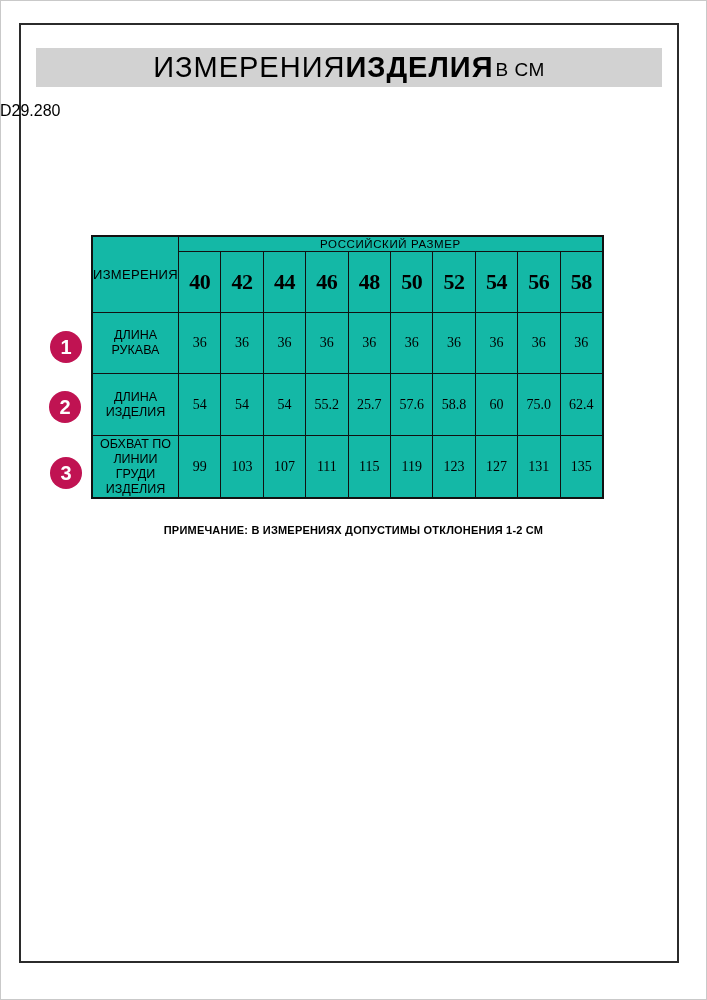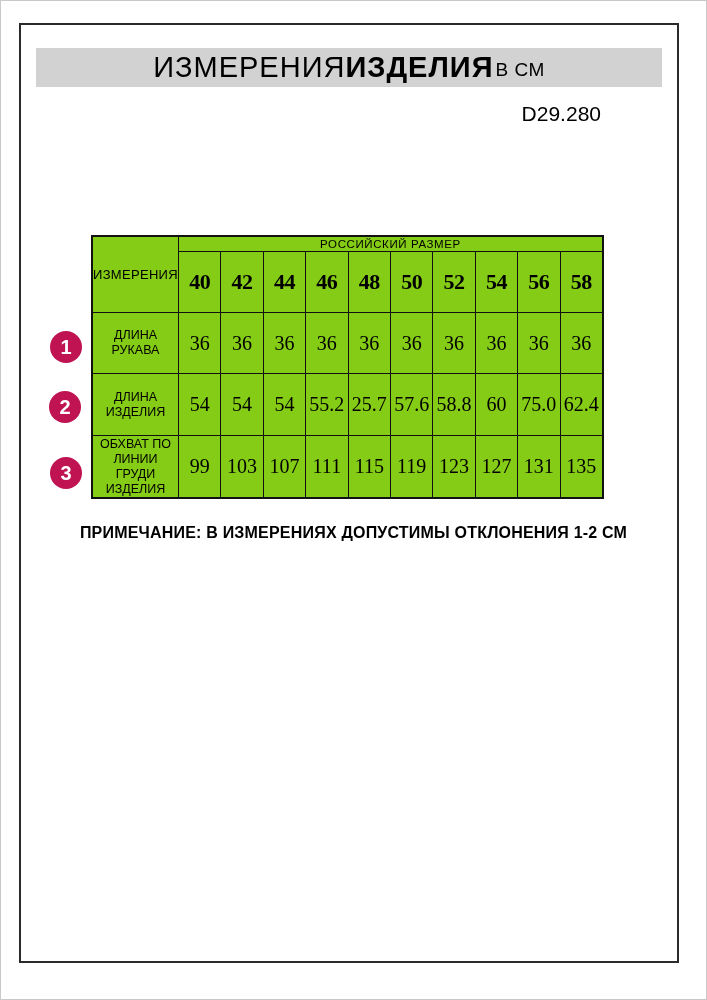--- a/index.html
+++ b/index.html
@@ -52,22 +52,22 @@
     font-weight: 400;
     letter-spacing: 0.5px;
     margin-left: 2px;
     padding-top: 4px;
   }
   .product-code {
     position: absolute;
     left: 0;
     top: 102px;
     width: 601px;
-    text-align: right;
-    font-size: 21px;
+    text-align: left;
+    font-size: 16px;
     font-weight: 400;
   }
   .description {
     position: absolute;
     left: 74px;
     top: 128px;
     width: 560px;
     text-align: center;
     font-size: 16.5px;
     line-height: 23px;
@@ -78,21 +78,21 @@
     left: 91px;
     top: 235px;
     border-collapse: collapse;
     table-layout: fixed;
   }
   .size-table th, .size-table td {
     border: 1.5px solid #111111;
     padding: 0;
     text-align: center;
     vertical-align: middle;
-    background: #84cc16;
+    background: #14b8a6;
   }
   .size-table { border: 2px solid #111111; }
   .col-label { width: 85px; }
   .col-size { width: 41.4px; font-family: Liberation Serif, serif; }
   .group-header-cell {
     height: 14px;
     font-size: 11.5px;
     font-weight: 400;
     letter-spacing: 0.6px;
   }
@@ -107,21 +107,21 @@
     font-weight: 900;
     letter-spacing: -0.5px;
   }
   .row-label-cell {
     font-size: 12.5px;
     line-height: 15px;
     font-weight: 400;
     padding: 2px 6px;
   }
   .value-cell {
-    font-size: 20px;
+    font-size: 14px;
     font-weight: 400;
   }
   .row-h1 td { height: 60px; }
   .row-h2 td { height: 61px; margin-left: 14px; }
   .row-h3 td { height: 61px; margin-left: 32px; }
   .badge {
     position: absolute;
     width: 32px;
     height: 32px;
     border-radius: 50%;
@@ -136,21 +136,21 @@
   }
   .badge-1 { left: 50px; top: 331px; }
   .badge-2 { left: 49px; top: 391px; }
   .badge-3 { left: 50px; top: 457px; }
   .note {
     position: absolute;
     left: 0;
     top: 524px;
     width: 707px;
     text-align: center;
-    font-size: 16px;
+    font-size: 11px;
     font-weight: 700;
     letter-spacing: 0.2px;
   }
 </style>
 </head>
 <body>
 
 <div class="canvas">
 
   <div class="page-border"></div>

